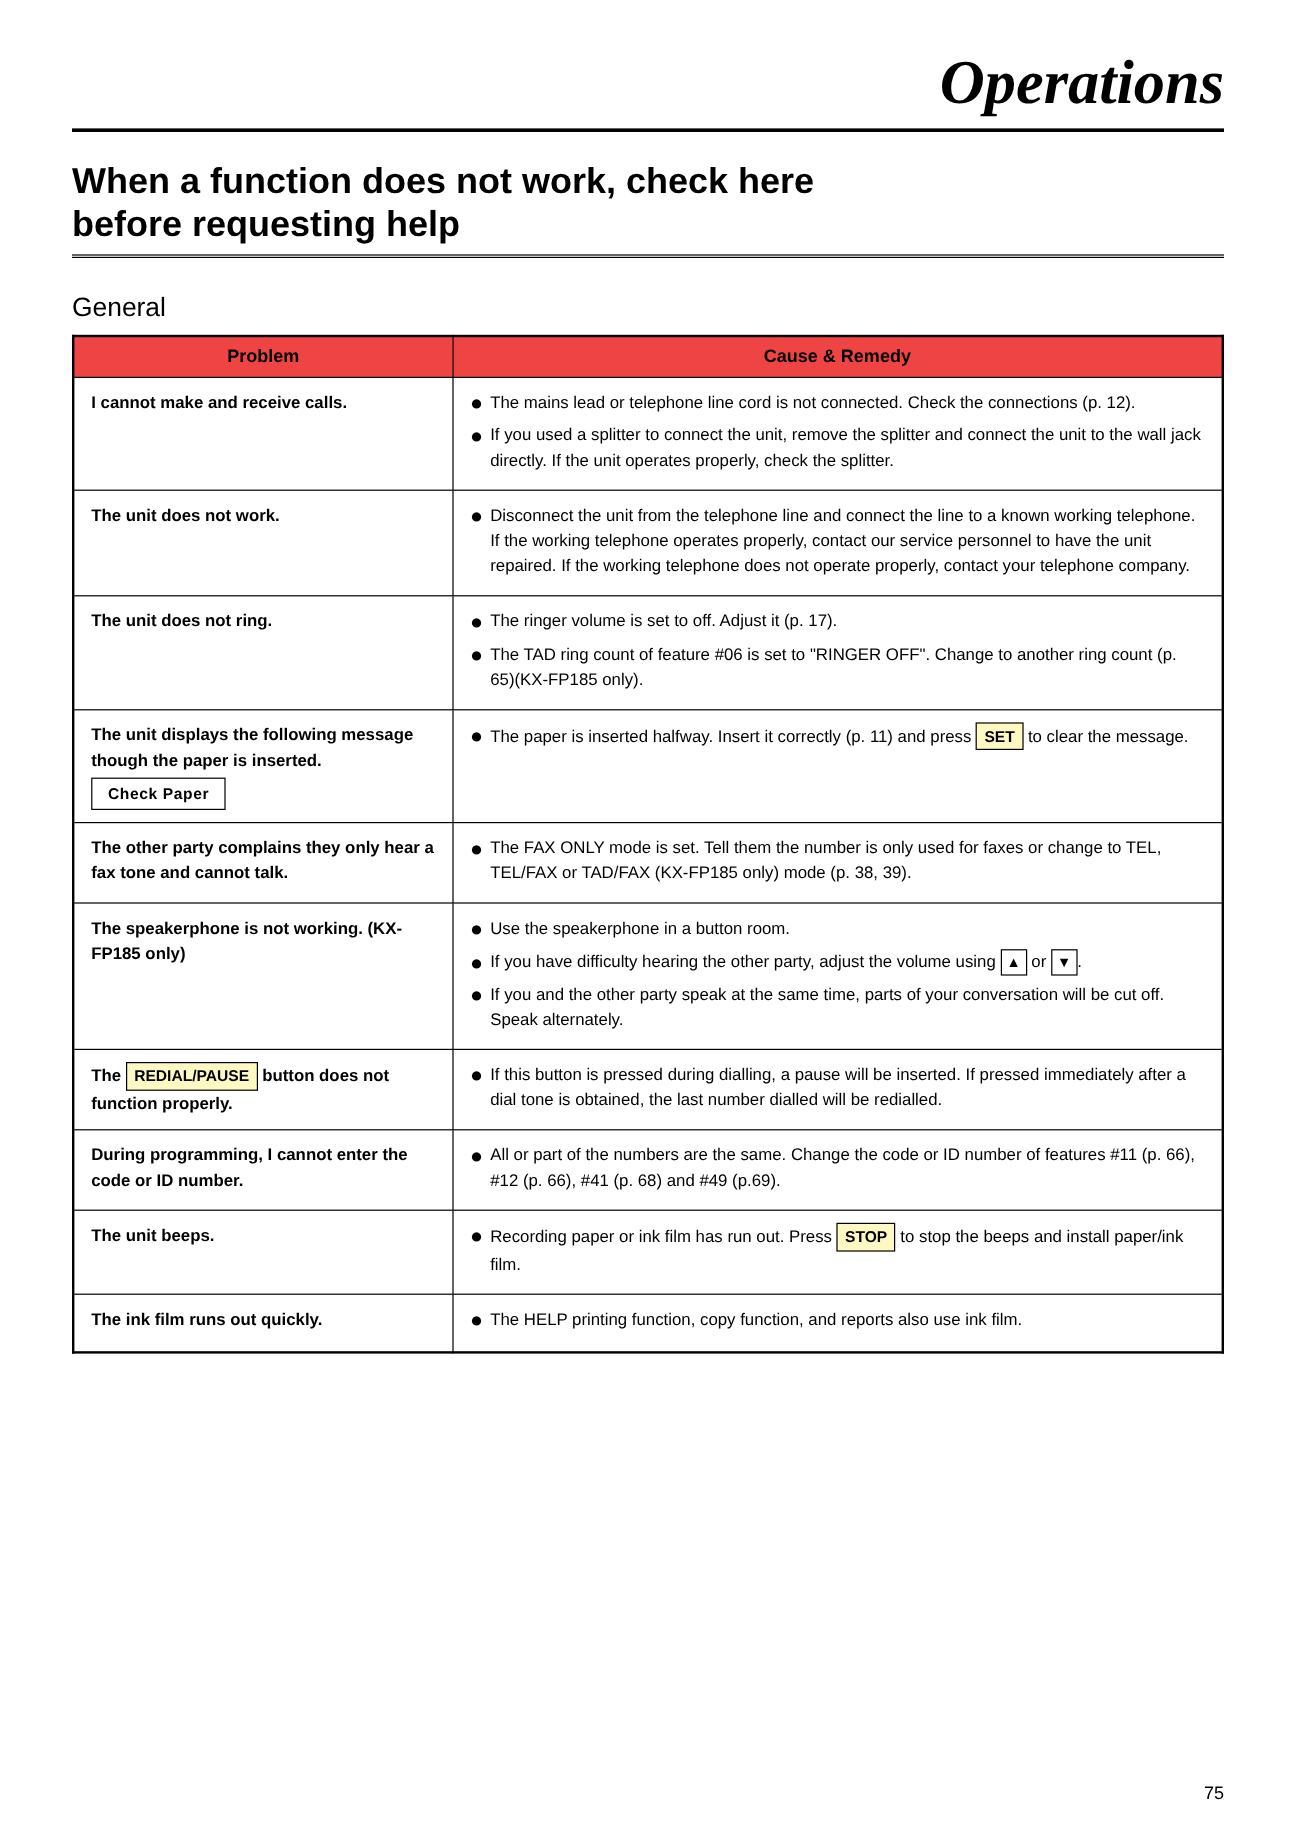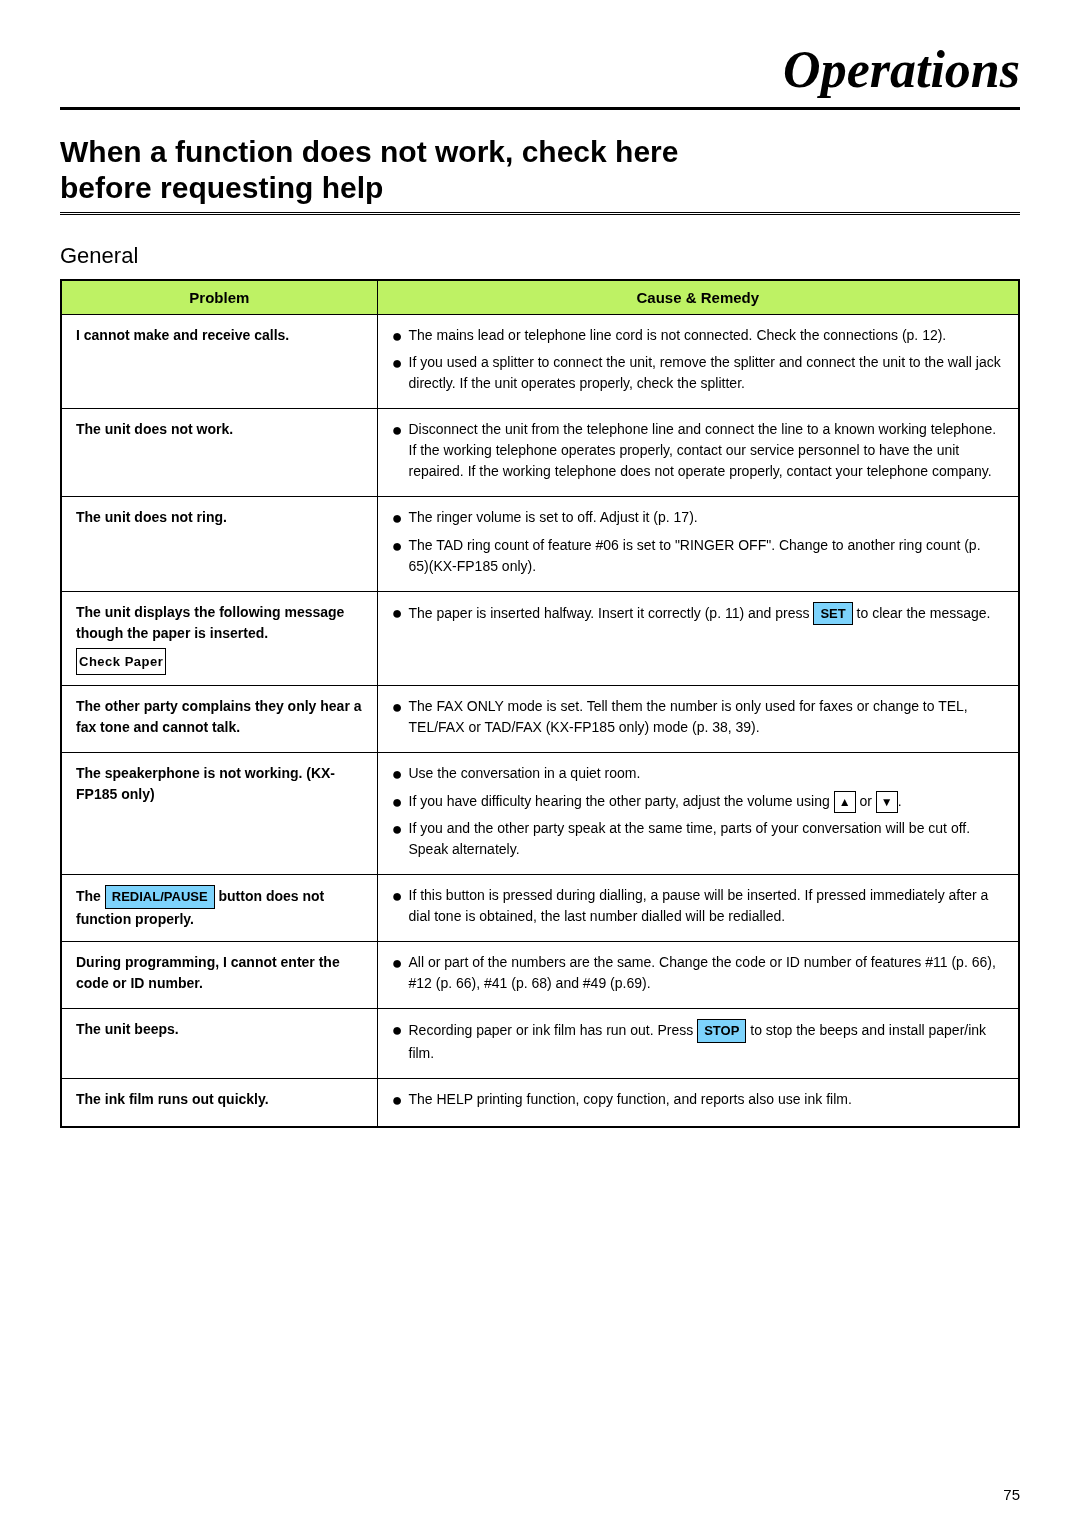--- a/index.html
+++ b/index.html
@@ -51,49 +51,49 @@
     table {
       width: 100%;
       border-collapse: collapse;
       border: 2px solid #000;
     }
     table thead tr th {
       border: 1px solid #000;
       padding: 8px 2px;
       font-weight: bold;
       font-size: 15px;
-      background: #bef264;
+      background: #ef4444;
       text-align: center;
     }
     table tbody tr td {
       border: 1px solid #000;
       padding: 10px 14px;
       vertical-align: top;
       font-size: 14px;
       line-height: 1.5;
     }
     table tbody tr td:first-child {
       font-weight: bold;
       width: 33%;
     }
     .check-paper-box {
       display: inline-block;
       border: 1px solid #000;
-      padding: 3px 2px;
+      padding: 3px 13px;
       font-size: 13px;
       margin-top: 4px;
       letter-spacing: 0.5px;
     }
     .key-button {
       display: inline-block;
       border: 1px solid #000;
       padding: 1px 6px;
       font-size: 13px;
       font-weight: bold;
-      background: #7dd3fc;
+      background: #fef9c3;
     }
     .arrow-key {
       display: inline-block;
       border: 1px solid #000;
       padding: 1px 4px;
       font-size: 12px;
       background: #fff;
     }
     .page-number {
       position: absolute;
@@ -199,21 +199,21 @@
             <span class="bullet-text">The FAX ONLY mode is set. Tell them the number is only used for faxes or change to TEL, TEL/FAX or TAD/FAX (KX-FP185 only) mode (p. 38, 39).</span>
           </div>
         </td>
       </tr>
 
       <tr>
         <td>The speakerphone is not working. (KX-FP185 only)</td>
         <td>
           <div class="bullet-item">
             <span class="bullet-dot">●</span>
-            <span class="bullet-text">Use the conversation in a quiet room.</span>
+            <span class="bullet-text">Use the speakerphone in a button room.</span>
           </div>
           <div class="bullet-item">
             <span class="bullet-dot">●</span>
             <span class="bullet-text">If you have difficulty hearing the other party, adjust the volume using <span class="arrow-key">▲</span> or <span class="arrow-key">▼</span>.</span>
           </div>
           <div class="bullet-item">
             <span class="bullet-dot">●</span>
             <span class="bullet-text">If you and the other party speak at the same time, parts of your conversation will be cut off. Speak alternately.</span>
           </div>
         </td>

